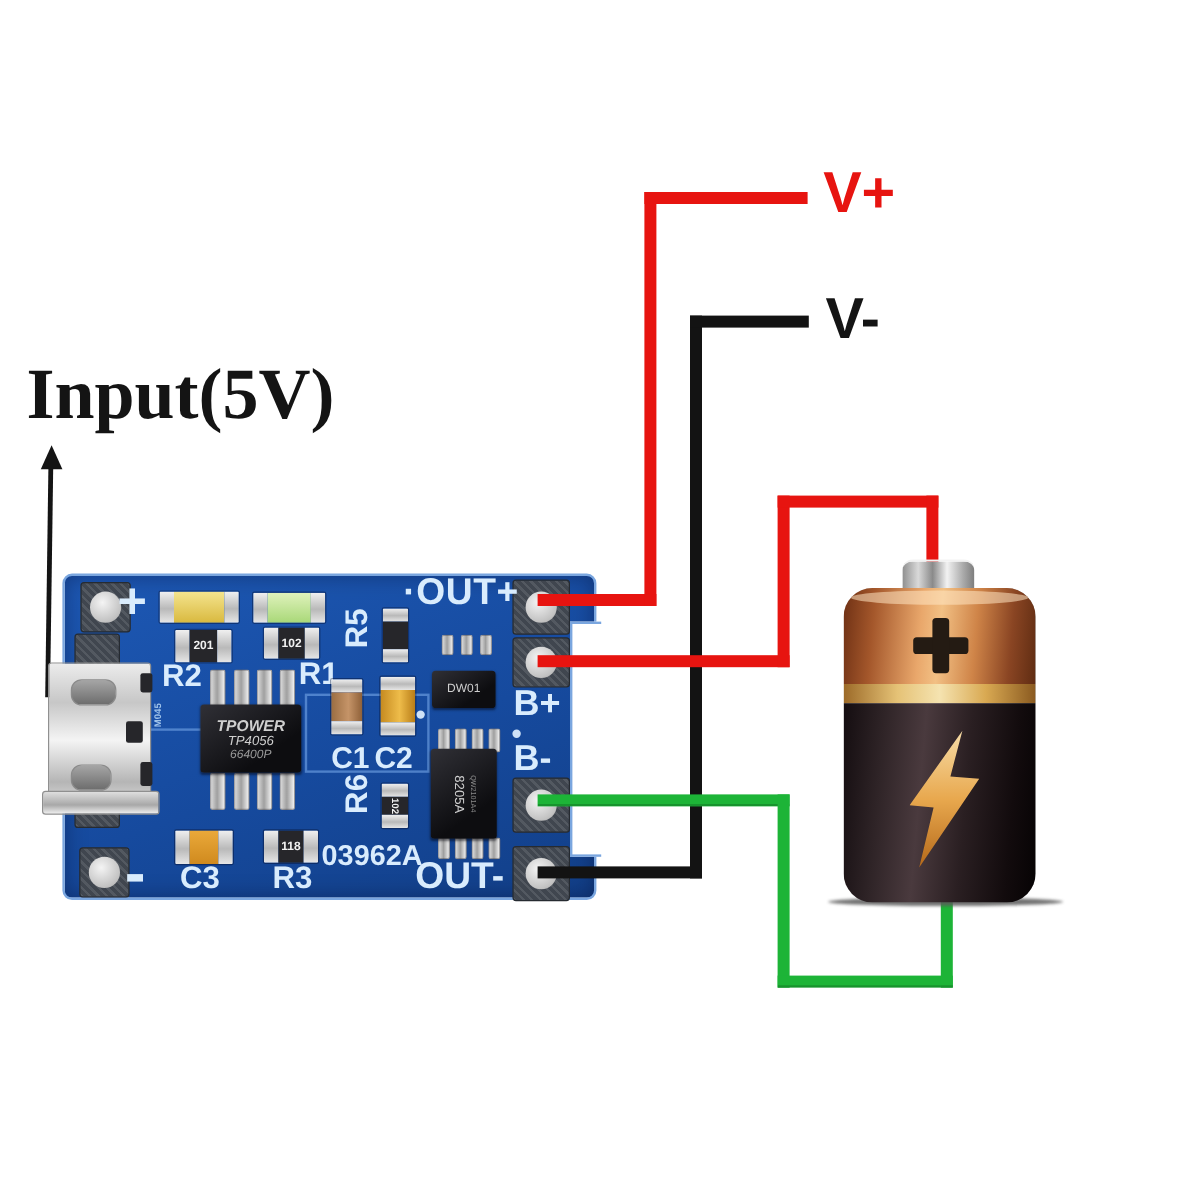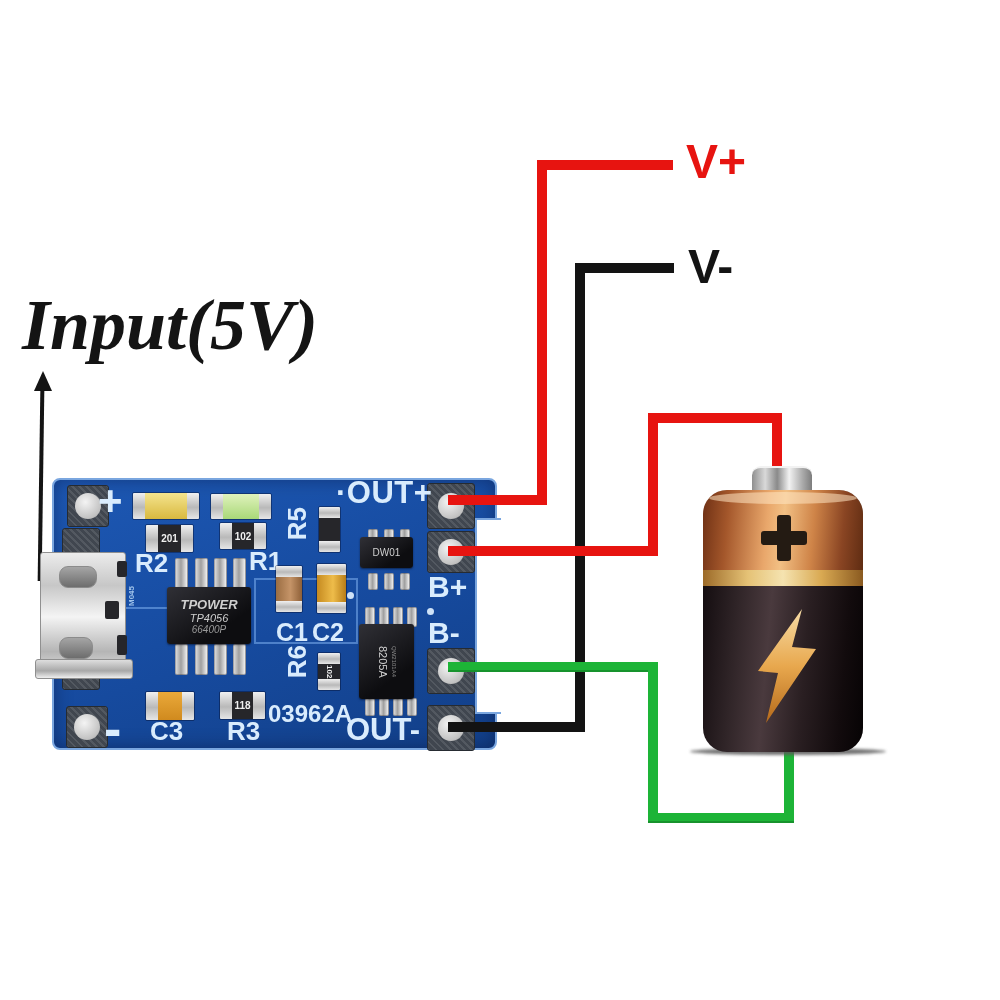--- a/index.html
+++ b/index.html
@@ -76,21 +76,21 @@
                 background:linear-gradient(90deg,#8f8f8f,#d9d9d9 22%,#8a8a8a 42%,#f2f2f2 62%,#ababab 84%,#7d7d7d);}
   #bat-shadow{position:absolute;left:690px;top:748px;width:196px;height:7px;z-index:2;
               border-radius:50%;background:#5a5a5a;filter:blur(1.5px);opacity:.85;}
   .bolt{position:absolute;left:55px;top:118px;width:60px;height:116px;}
 </style>
 </head>
 <body>
 
 <div id="canvas">
 
-  <div class="lbl serif" style="left:22px;top:284px;font-size:72px;font-style:italic;">Input(5V)</div>
+  <div class="lbl serif" style="left:22px;top:294px;font-size:60px;">Input(5V)</div>
   <div class="lbl" style="left:686px;top:134px;font-size:48px;color:var(--wire-red,#e71410);">V+</div>
   <div class="lbl" style="left:688px;top:239px;font-size:48px;">V-</div>
 
   <div class="arrow-head" style="left:34px;top:371px;"></div>
   <div class="arrow-line" style="left:39px;top:389px;width:4px;height:192px;transform:rotate(.8deg);"></div>
 
   <div id="pcb">
     <div class="notch" style="left:421px;top:38px;width:26px;height:196px;"></div>
 
     <div class="trace" style="left:200px;top:98px;width:100px;height:62px;"></div>
@@ -204,21 +204,21 @@
       <div style="font-size:11px;font-style:italic;">TP4056</div>
       <div style="font-size:10px;font-style:italic;color:#9a9a9a;">66400P</div>
     </div>
 
     <div class="pin" style="left:314px;top:49px;width:8px;height:15px;"></div>
     <div class="pin" style="left:330px;top:49px;width:8px;height:15px;"></div>
     <div class="pin" style="left:346px;top:49px;width:8px;height:15px;"></div>
     <div class="pin" style="left:314px;top:93px;width:8px;height:15px;"></div>
     <div class="pin" style="left:330px;top:93px;width:8px;height:15px;"></div>
     <div class="pin" style="left:346px;top:93px;width:8px;height:15px;"></div>
-    <div class="ic" style="left:306px;top:57px;width:53px;height:31px;">
+    <div class="ic" style="left:306px;top:79px;width:53px;height:31px;">
       <div style="font-size:10px;">DW01</div>
     </div>
 
     <div class="pin" style="left:311px;top:127px;width:8px;height:18px;"></div>
     <div class="pin" style="left:325px;top:127px;width:8px;height:18px;"></div>
     <div class="pin" style="left:339px;top:127px;width:8px;height:18px;"></div>
     <div class="pin" style="left:353px;top:127px;width:8px;height:18px;"></div>
     <div class="pin" style="left:311px;top:218px;width:8px;height:16px;"></div>
     <div class="pin" style="left:325px;top:218px;width:8px;height:16px;"></div>
     <div class="pin" style="left:339px;top:218px;width:8px;height:16px;"></div>

